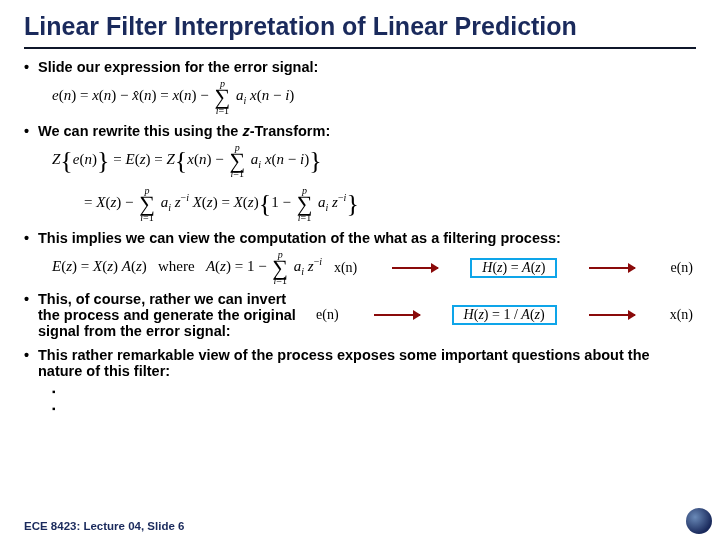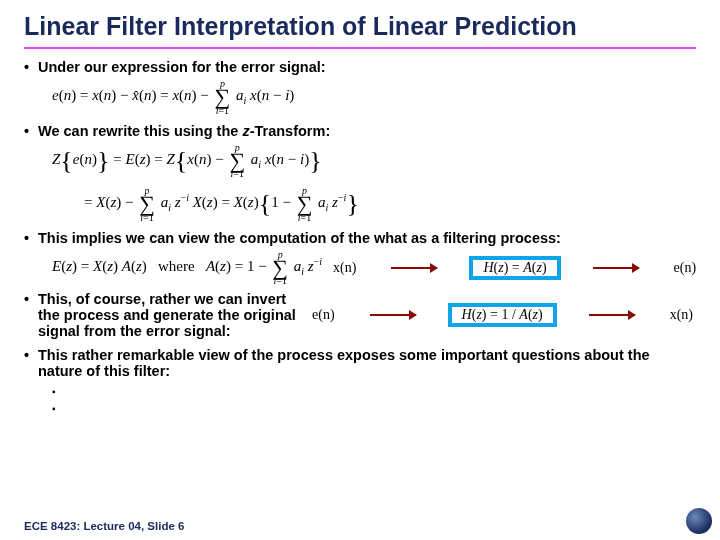--- a/index.html
+++ b/index.html
@@ -16,21 +16,21 @@
     width: 720px;
     height: 540px;
     padding: 12px 24px 0 24px;
     position: relative;
   }
   .title {
     font-size: 25px;
     font-weight: bold;
     color: #1a2a5c;
     padding-bottom: 6px;
-    border-bottom: 2px solid #d946ef;
+    border-bottom: 2px solid #0f172a;
     margin-bottom: 10px;
   }
   .bullet {
     font-size: 14.5px;
     font-weight: bold;
     margin: 6px 0 4px 0;
     display: flex;
   }
   .bullet .dot {
     width: 14px;
@@ -58,21 +58,21 @@
   .sum .top { display:block; }
   .sum .bot { display:block; }
   .filter-diagram {
     display: flex;
     align-items: center;
     font-family: "Times New Roman", serif;
     font-size: 14px;
     gap: 32px;
   }
   .filter-box {
-    border: 4px solid #0ea5e9;
+    border: 2px solid #0ea5e9;
     padding: 0 10px;
     white-space: nowrap;
   }
   .arrow {
     position: relative;
     width: 46px;
     height: 2px;
     background: #8a0a0a;
   }
   .arrow::after {
@@ -132,21 +132,21 @@
   .row3 .eq { margin: 0 0 0 28px; }
 </style>
 </head>
 <body>
 
 <div class="slide">
   <div class="title">Linear Filter Interpretation of Linear Prediction</div>
 
   <div class="bullet">
     <span class="dot">•</span>
-    <span class="txt">Under our expression for the error signal:</span>
+    <span class="txt">Slide our expression for the error signal:</span>
   </div>
   <div class="eq">
     <i>e</i>(<i>n</i>) = <i>x</i>(<i>n</i>) − <i>x̂</i>(<i>n</i>) = <i>x</i>(<i>n</i>) −
     <span class="sum"><span class="top"><i>p</i></span><span class="sigma">∑</span><span class="bot"><i>i</i>=1</span></span>
     <i>a<sub>i</sub></i> <i>x</i>(<i>n</i> − <i>i</i>)
   </div>
 
   <div class="bullet">
     <span class="dot">•</span>
     <span class="txt">We can rewrite this using the <i>z</i>-Transform:</span>

